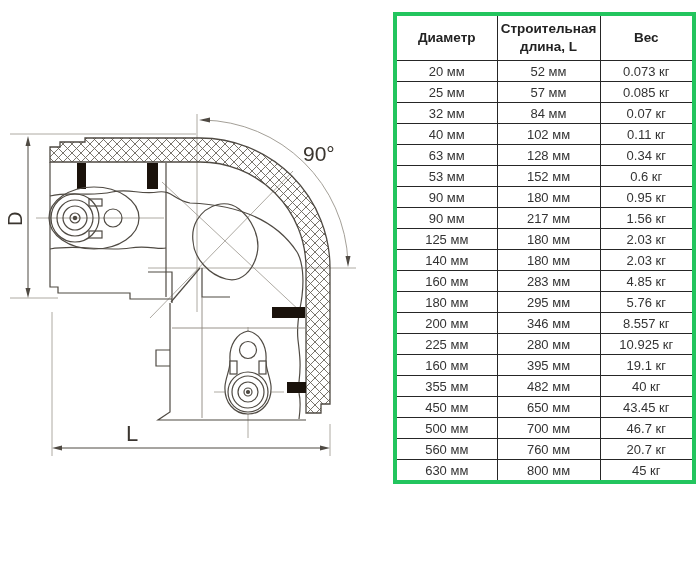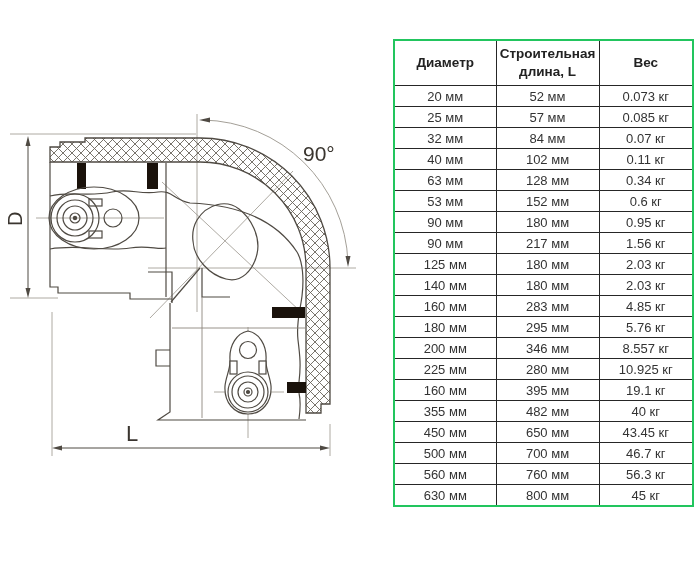--- a/index.html
+++ b/index.html
@@ -3,21 +3,21 @@
 <meta charset="utf-8">
 <style>
   html,body{margin:0;padding:0;background:#ffffff;}
   .stage{position:relative;width:700px;height:579px;background:#ffffff;overflow:hidden;
          font-family:"Liberation Sans",sans-serif;}
   .drawing-svg{position:absolute;left:0;top:0;}
   .spec-table-wrap{position:absolute;left:393px;top:12px;}
   table.spec-table{border-collapse:collapse;table-layout:fixed;width:299px;color:#333333;}
   table.spec-table th, table.spec-table td{
     border:1.5px solid #262626;text-align:center;vertical-align:middle;padding:0 2px;}
-  table.spec-table{border:2px solid #22c55e;margin-top:27px;}
+  table.spec-table{border:4px solid #22c55e;}
   table.spec-table thead th{height:44px;font-size:13.5px;font-weight:700;line-height:1.3;color:#222;}
   table.spec-table tbody td{height:20px;font-size:13px;font-weight:400;}
   col.c1{width:102px;} col.c2{width:103px;} col.c3{width:94px;}
   text{font-family:"Liberation Sans",sans-serif;}
 </style>
 </head>
 <body>
 
 <div class="stage">
 
@@ -226,21 +226,21 @@
             <td>43.45 кг</td>
           </tr>
           <tr>
             <td>500 мм</td>
             <td>700 мм</td>
             <td>46.7 кг</td>
           </tr>
           <tr>
             <td>560 мм</td>
             <td>760 мм</td>
-            <td>56.3 кг</td>
+            <td>20.7 кг</td>
           </tr>
           <tr>
             <td>630 мм</td>
             <td>800 мм</td>
             <td>45 кг</td>
           </tr>
         </tbody>
     </table>
   </div>
 

